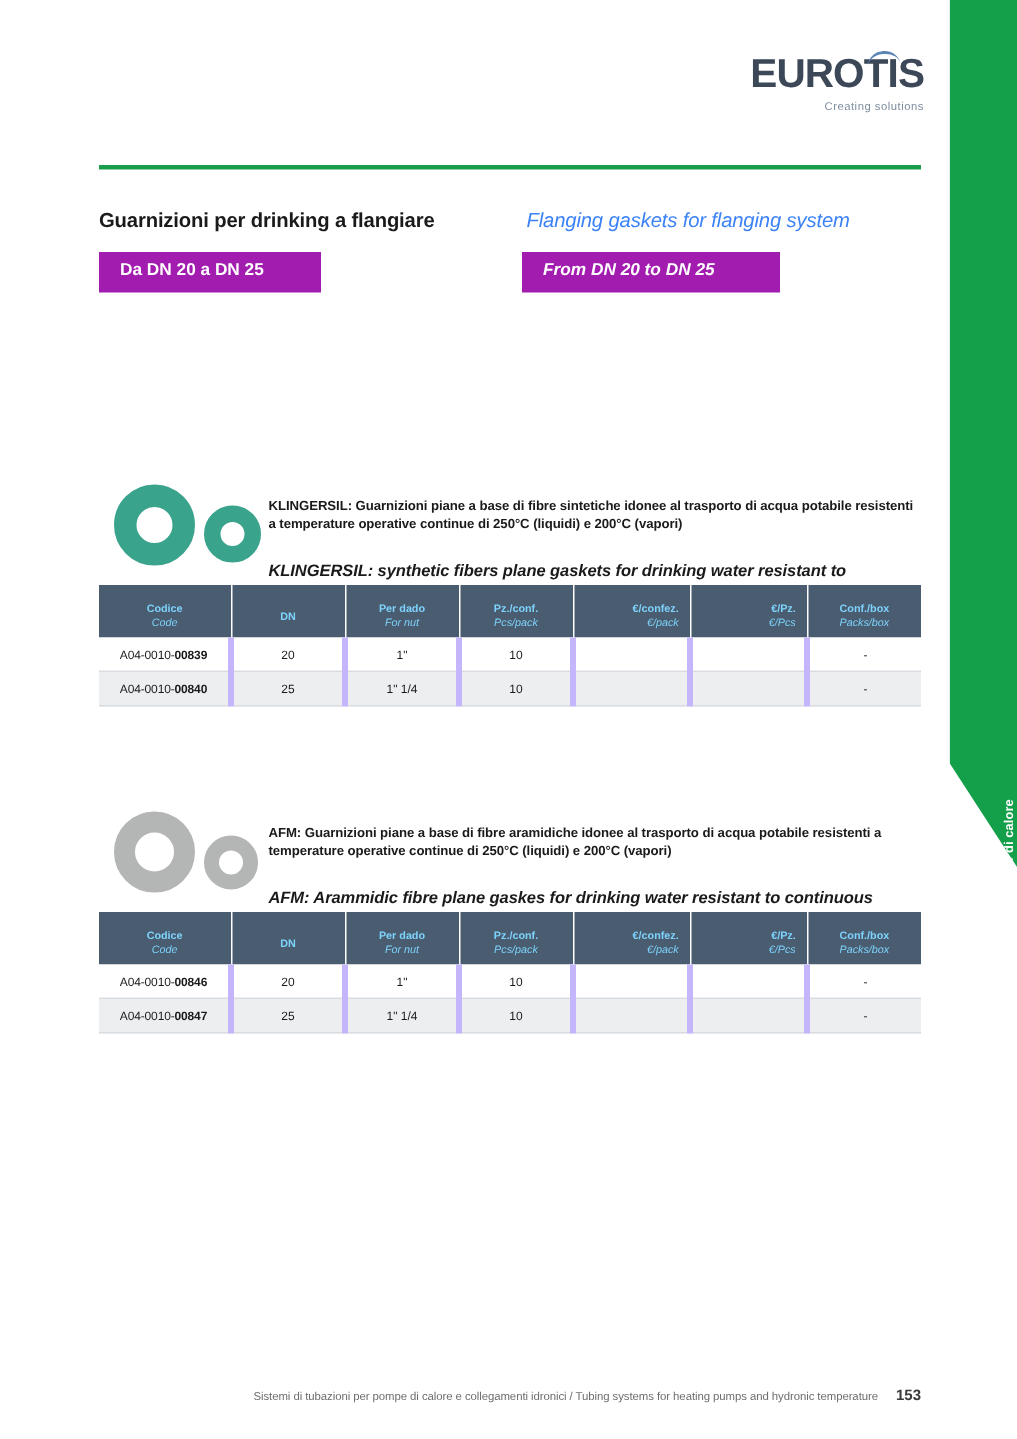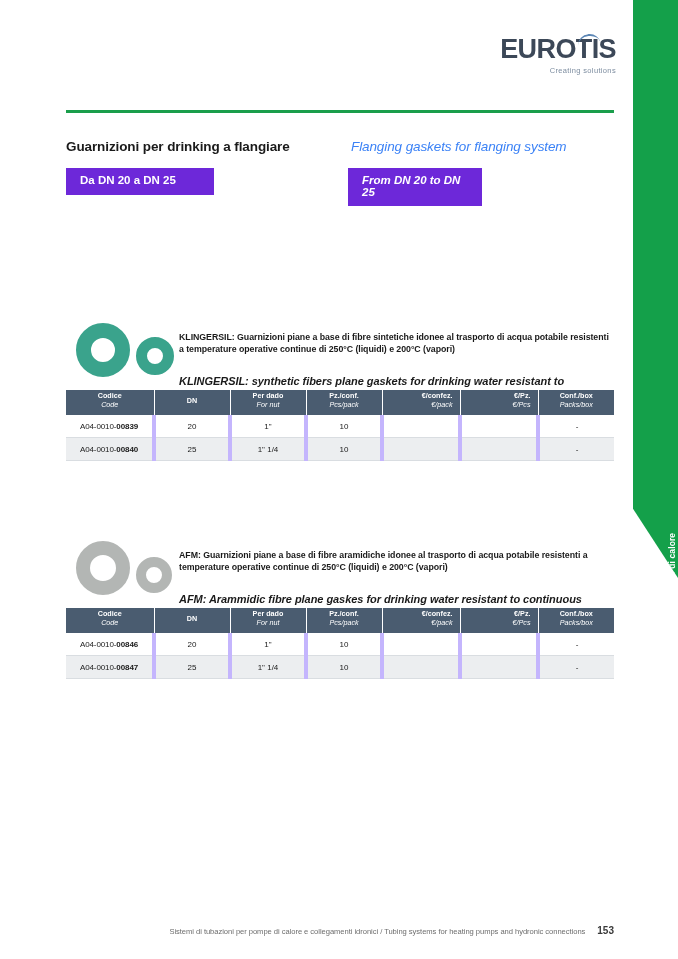--- a/index.html
+++ b/index.html
@@ -122,30 +122,30 @@
     left: 285px;
     top: 0;
     font-size: 13.5px;
     font-style: italic;
     color: #3b82f6;
     letter-spacing: -0.1px;
   }
   .badge {
     position: absolute;
     top: 168px;
-    background: #6d28d9;
+    background: #a21caf;
     color: #ffffff;
     font-size: 11.5px;
     font-weight: bold;
     padding: 7px 14px 8px 14px;
     box-sizing: border-box;
     line-height: 1;
   }
   .badge-it { left: 66px; width: 148px; }
-  .badge-en { left: 348px; width: 134px; font-style: italic; font-weight: bold; }
+  .badge-en { left: 348px; width: 172px; font-style: italic; font-weight: bold; }
 
   
   .product {
     position: absolute;
     left: 66px;
     width: 548px;
   }
   .product-1 { top: 305px; }
   .product-2 { top: 523px; }
 
@@ -211,24 +211,24 @@
     left: 66px;
     width: 548px;
     border-collapse: collapse;
     table-layout: fixed;
   }
   .table-1 { top: 390px; }
   .table-2 { top: 608px; }
 
   .ptable th {
     background: #4a5c70;
-    color: #ffffff;
+    color: #7dd3fc;
     font-weight: normal;
     border-right: 1px solid #ffffff;
-    padding: 1px 7px 6px 7px;
+    padding: 11px 7px 6px 7px;
     line-height: 1.25;
     vertical-align: middle;
   }
   .ptable th:last-child { border-right: none; }
   .th-it { font-size: 7.2px; font-weight: bold; display: block; }
   .th-en { font-size: 7.2px; font-style: italic; display: block; }
 
   .ptable td {
     font-size: 8px;
     color: #1a1a1a;
@@ -449,17 +449,17 @@
         <td>1" 1/4</td>
         <td>10</td>
         <td></td>
         <td></td>
         <td>-</td>
       </tr>
     </tbody>
   </table>
 
   <div class="footer">
-    <span class="footer-text">Sistemi di tubazioni per pompe di calore e collegamenti idronici / Tubing systems for heating pumps and hydronic connections</span>
+    <span class="footer-text">Sistemi di tubazioni per pompe di calore e collegamenti idronici / Tubing systems for heating pumps and hydronic temperature</span>
     <span class="footer-page">153</span>
   </div>
 
 </div>
 
 </body></html>

